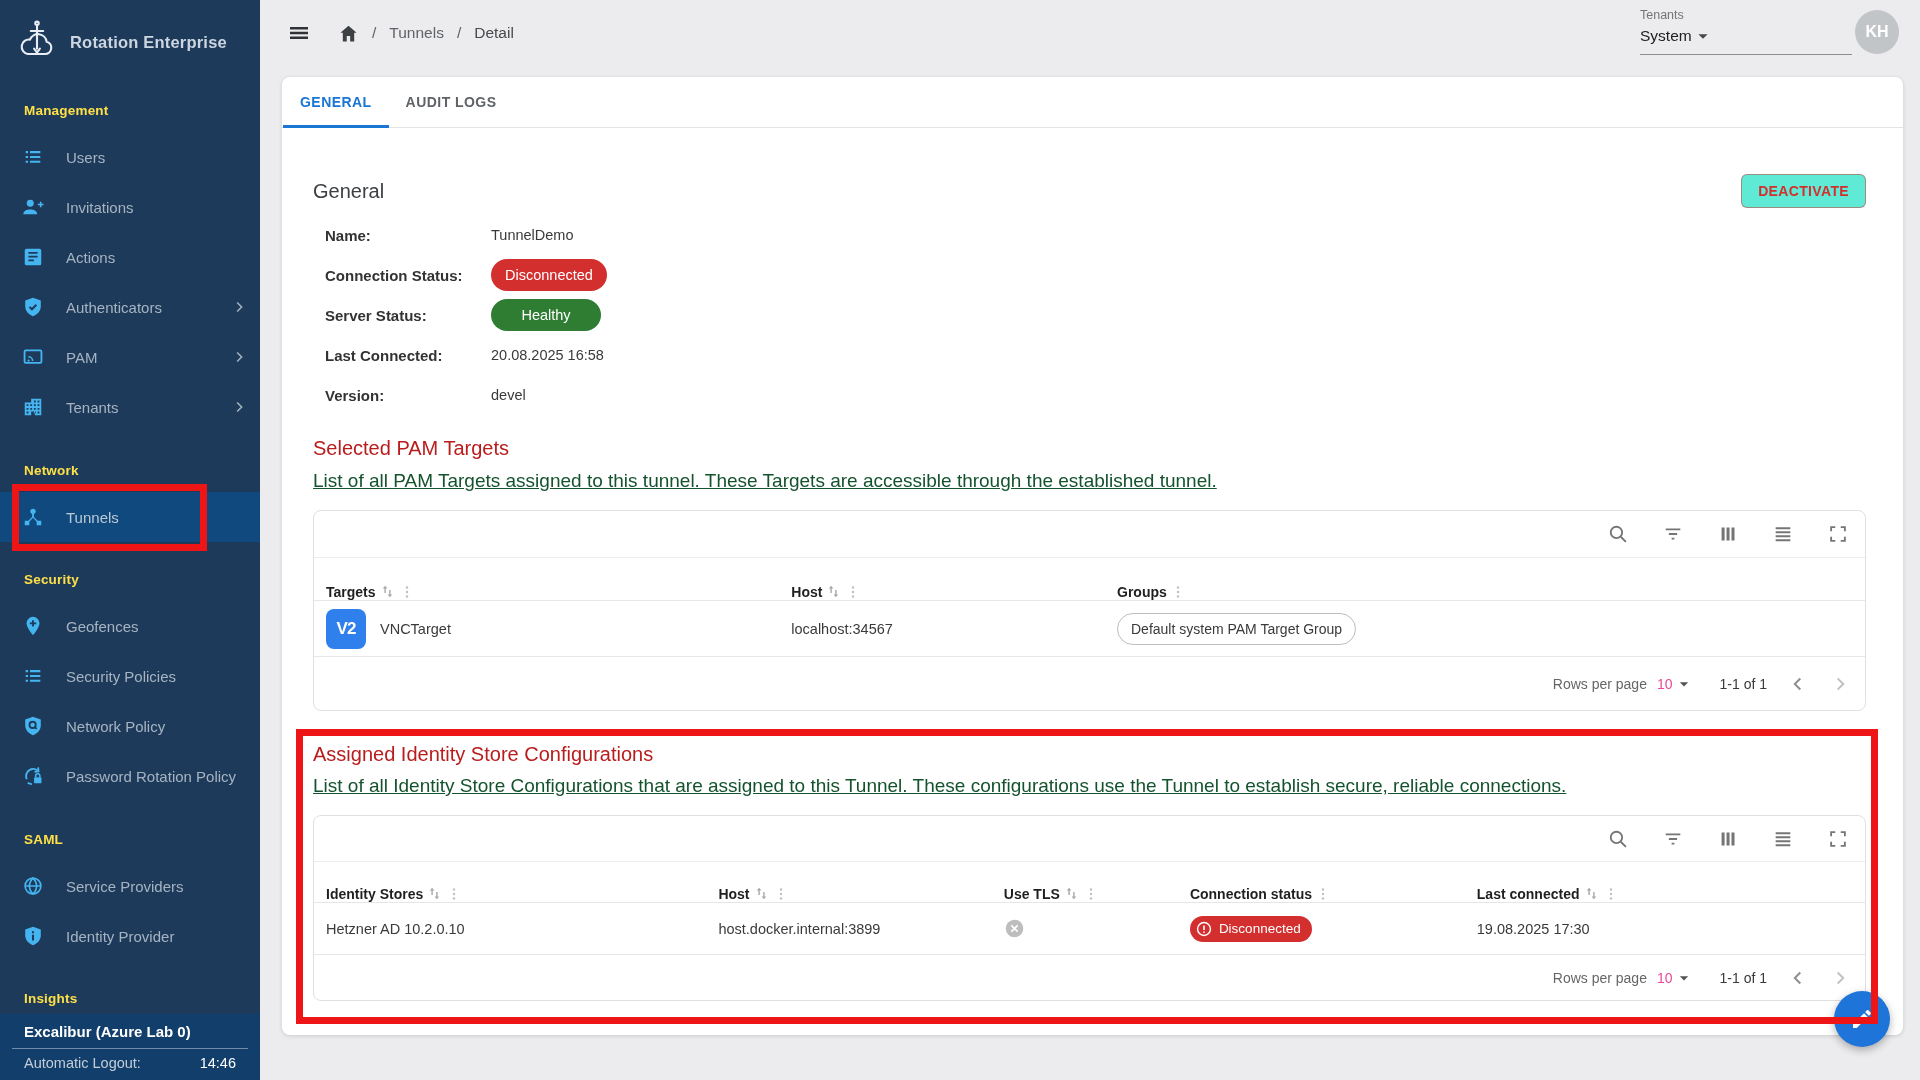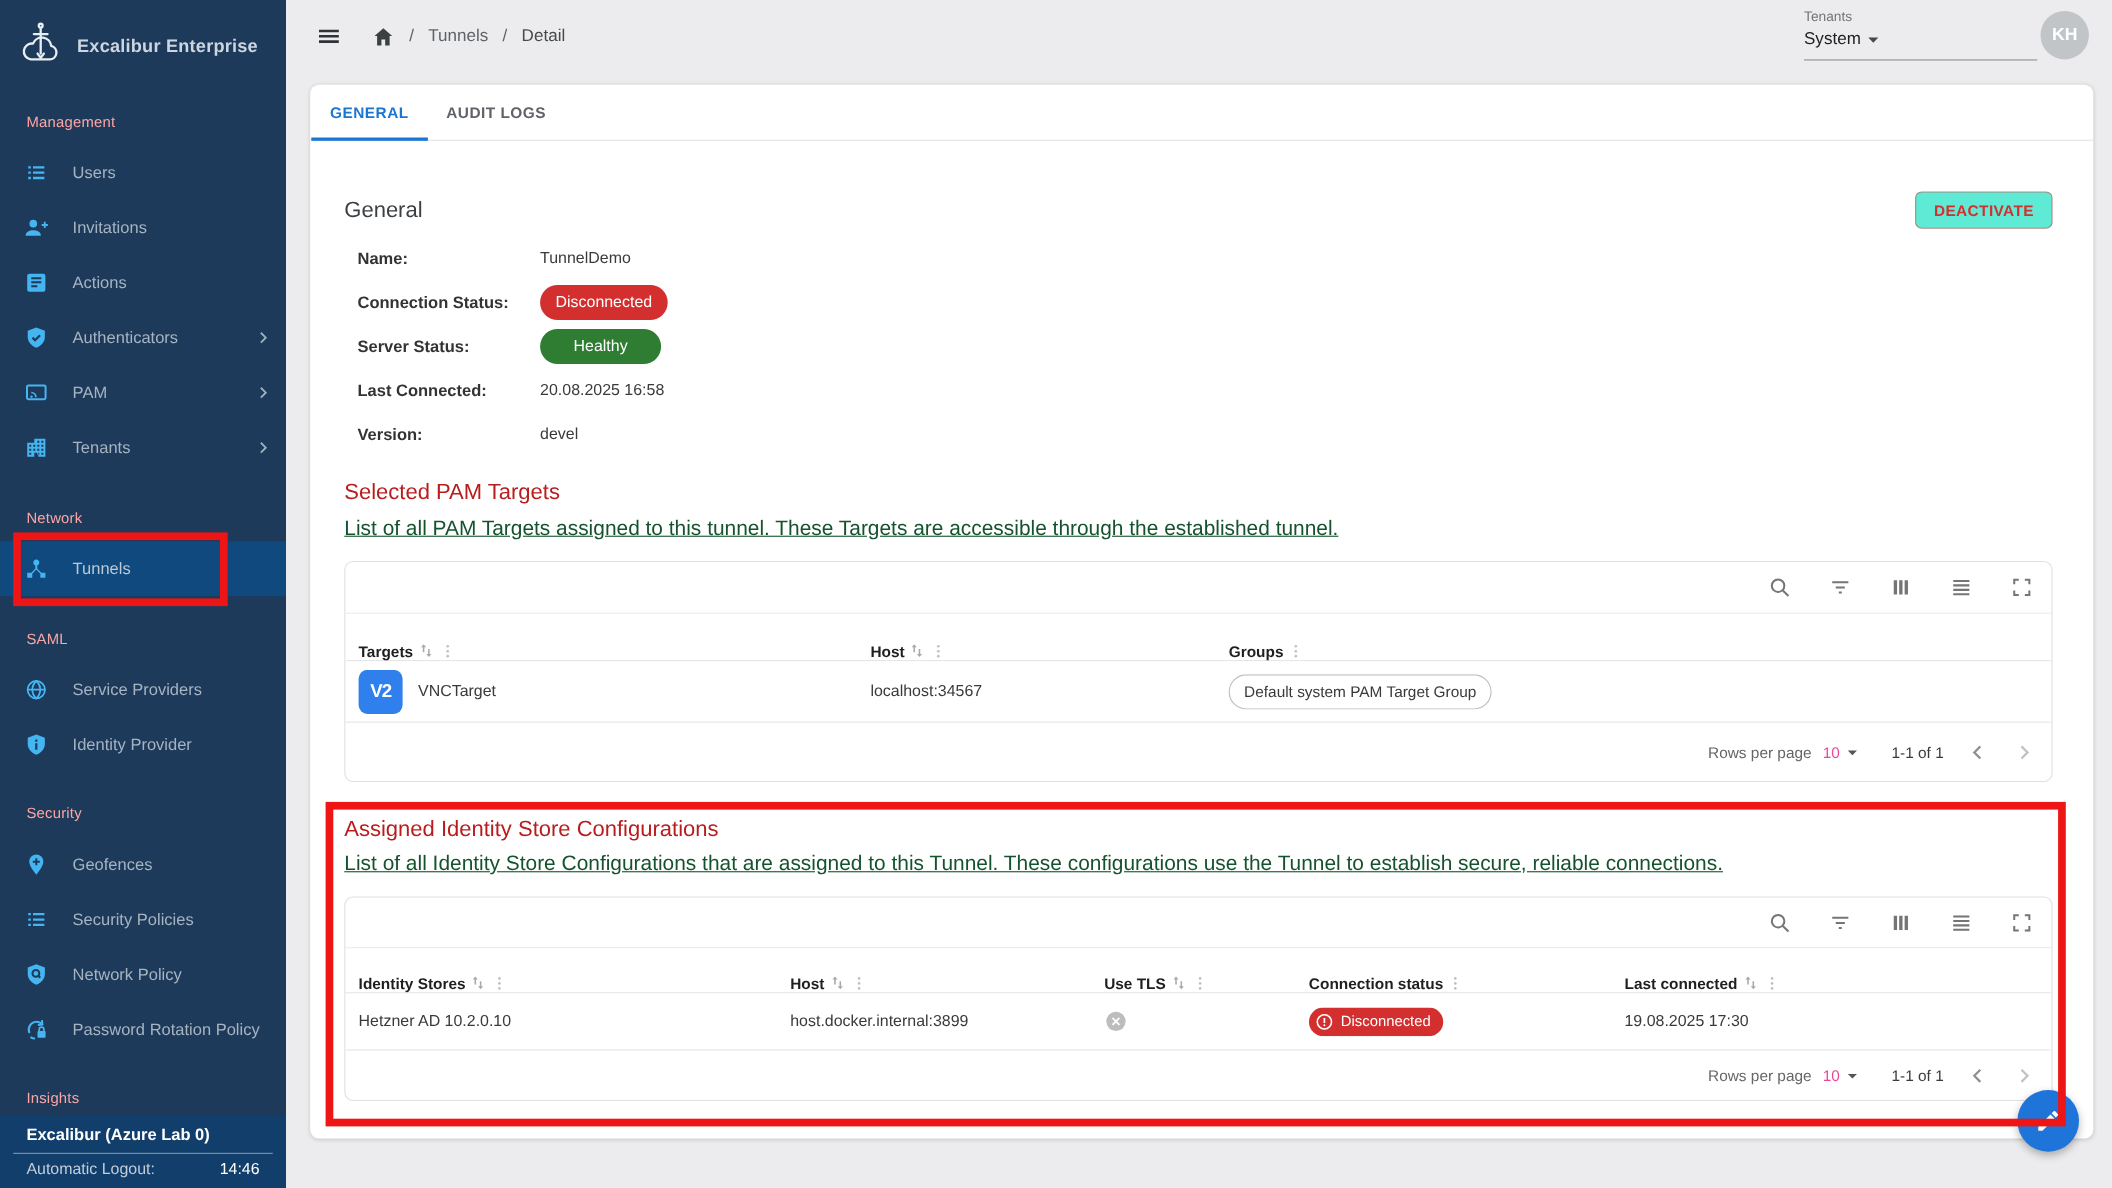--- a/index.html
+++ b/index.html
@@ -8,21 +8,21 @@
     position:relative; overflow:hidden;
     background:#ececee;
     font-family:"Liberation Sans", sans-serif;
     color:#3a3a3a;
   }
   
   .sidebar { position:absolute; top:0; left:0; bottom:0; width:260px; background:#1E3A5A; z-index:5; }
   .brand { display:flex; align-items:center; gap:10px; height:70px; padding:14px 0 0 14px; }
   .brand-icon { width:46px; height:46px; color:#e8eef4; flex:0 0 auto; }
   .brand-text { color:#ccd6e0; font-size:16.5px; font-weight:600; letter-spacing:.2px; }
-  .nav-section-label { margin:33px 1px 0 24px; height:22px; font-size:13.5px; font-weight:400; color:#fca5a5; letter-spacing:.2px; }
+  .nav-section-label { margin:33px 1px 0 24px; height:22px; font-size:13.5px; font-weight:700; color:#fde047; letter-spacing:.2px; }
   .nav-items { margin-top:7px; }
   .nav-sec-network .nav-section-label, .nav-sec-saml .nav-section-label { margin-top:31px; }
   .nav-sec-security .nav-section-label, .nav-sec-insights .nav-section-label { margin-top:30px; }
   .nav-item { position:relative; display:flex; align-items:center; height:50px; padding-left:22px; font-size:15px; color:#a6b4c2; cursor:pointer; }
   .nav-item .ico { width:22px; height:22px; margin-right:22px; color:#45B5F1; flex:0 0 auto; }
   .nav-item .ico svg, .chev svg, .dg-icon svg, .hamburger svg, .home svg { width:100%; height:100%; display:block; }
   .nav-item.active { background:#0F497D; color:#bcc9d5; }
   .chev { position:absolute; right:12px; width:18px; height:18px; color:#9fb0bf; }
   .sidebar-footer { position:absolute; left:0; right:0; bottom:0; height:66px; background:#113E6B; }
   .sf-env { padding:9px 0 0 24px; color:#ffffff; font-weight:700; font-size:15px; }
@@ -102,21 +102,21 @@
   <div class="brand">
     <span class="brand-icon">
       <svg viewBox="0 0 48 48" fill="none" stroke="currentColor" stroke-width="2.2" stroke-linecap="round" stroke-linejoin="round">
         <path d="M24 7v24"></path>
           <path d="M17.5 12.5h13"></path>
           <circle cx="24" cy="4.5" r="1.8"></circle>
         <path d="M21 31l3 4 3-4"></path>
         <path d="M14.5 36.5h18a6.5 6.5 0 0 0 1.5-12.8 9 9 0 0 0-17.3-2.2A6.8 6.8 0 0 0 14.5 36.5z"></path>
       </svg>
     </span>
-    <span class="brand-text">Excalibur Enterprise</span>
+    <span class="brand-text">Rotation Enterprise</span>
   </div>
   <nav id="sidebar-nav">
       <div class="nav-sec nav-sec-management">
         <div class="nav-section-label">Management</div>
         <div class="nav-items">
           <div class="nav-item">
             <span class="ico">
               <svg viewBox="0 0 24 24">
                 <path fill="currentColor" d="M4 5.5h2.6v2.3H4zM8.7 5.5H20v2.3H8.7zM4 10.8h2.6v2.3H4zM8.7 10.8H20v2.3H8.7zM4 16.1h2.6v2.3H4zM8.7 16.1H20v2.3H8.7z"></path>
               </svg>
@@ -191,43 +191,20 @@
           <div class="nav-item active">
             <span class="ico">
               <svg viewBox="0 0 24 24">
                 <path fill="currentColor" d="M17 16l-4-4V8.8a3 3 0 1 0-2 0V12l-4 4H3v5h5v-3.9l4-4.2 4 4.2V21h5v-5z"></path>
               </svg>
             </span>
             <span class="nav-label">Tunnels</span>
           </div>
         </div>
       </div>
-      <div class="nav-sec nav-sec-saml">
-        <div class="nav-section-label">SAML</div>
-        <div class="nav-items">
-          <div class="nav-item">
-            <span class="ico">
-              <svg viewBox="0 0 24 24" fill="none" stroke="currentColor" stroke-width="1.8">
-                <circle cx="12" cy="12" r="8.6"></circle>
-                <path d="M3.4 12h17.2M12 3.4c2.7 2.6 3.9 5.5 3.9 8.6s-1.2 6-3.9 8.6c-2.7-2.6-3.9-5.5-3.9-8.6s1.2-6 3.9-8.6z"></path>
-              </svg>
-            </span>
-            <span class="nav-label">Service Providers</span>
-          </div>
-          <div class="nav-item">
-            <span class="ico">
-              <svg viewBox="0 0 24 24">
-                <path fill="currentColor" d="M12 1.8l8.5 3.2v6.1c0 5.2-3.6 9-8.5 10.9C7.1 20.1 3.5 16.3 3.5 11.1V5z"></path>
-                <path d="M10.9 6.8h2.2V9h-2.2zM10.9 10.6h2.2V17h-2.2z" fill="#1E3A5A"></path>
-              </svg>
-            </span>
-            <span class="nav-label">Identity Provider</span>
-          </div>
-        </div>
-      </div>
       <div class="nav-sec nav-sec-security">
         <div class="nav-section-label">Security</div>
         <div class="nav-items">
           <div class="nav-item">
             <span class="ico">
               <svg viewBox="0 0 24 24">
                 <path fill="currentColor" d="M12 2a7 7 0 0 0-7 7c0 5.2 7 13 7 13s7-7.8 7-13a7 7 0 0 0-7-7z"></path>
                 <path d="M11 5.6h2v2.5h2.5v2H13v2.5h-2v-2.5H8.5v-2H11z" fill="#1E3A5A"></path>
               </svg>
             </span>
@@ -255,20 +232,43 @@
             <span class="ico">
               <svg viewBox="0 0 24 24">
                 <path d="M5.2 15.5A8 8 0 0 1 12 4.2a8 8 0 0 1 5 1.7" fill="none" stroke="currentColor" stroke-width="2"></path>
                 <path d="M17.6 2.6l.4 4.4-4.4.4" fill="none" stroke="currentColor" stroke-width="2"></path>
                 <path d="M6.2 19.4a8 8 0 0 0 4.6 1.4" fill="none" stroke="currentColor" stroke-width="2"></path>
                 <rect x="13.2" y="13.4" width="8" height="6.6" rx="1" fill="currentColor"></rect>
                 <path d="M14.9 13.4v-1.6a2.3 2.3 0 0 1 4.6 0v1.6" fill="none" stroke="currentColor" stroke-width="1.7"></path>
               </svg>
             </span>
             <span class="nav-label">Password Rotation Policy</span>
+          </div>
+        </div>
+      </div>
+      <div class="nav-sec nav-sec-saml">
+        <div class="nav-section-label">SAML</div>
+        <div class="nav-items">
+          <div class="nav-item">
+            <span class="ico">
+              <svg viewBox="0 0 24 24" fill="none" stroke="currentColor" stroke-width="1.8">
+                <circle cx="12" cy="12" r="8.6"></circle>
+                <path d="M3.4 12h17.2M12 3.4c2.7 2.6 3.9 5.5 3.9 8.6s-1.2 6-3.9 8.6c-2.7-2.6-3.9-5.5-3.9-8.6s1.2-6 3.9-8.6z"></path>
+              </svg>
+            </span>
+            <span class="nav-label">Service Providers</span>
+          </div>
+          <div class="nav-item">
+            <span class="ico">
+              <svg viewBox="0 0 24 24">
+                <path fill="currentColor" d="M12 1.8l8.5 3.2v6.1c0 5.2-3.6 9-8.5 10.9C7.1 20.1 3.5 16.3 3.5 11.1V5z"></path>
+                <path d="M10.9 6.8h2.2V9h-2.2zM10.9 10.6h2.2V17h-2.2z" fill="#1E3A5A"></path>
+              </svg>
+            </span>
+            <span class="nav-label">Identity Provider</span>
           </div>
         </div>
       </div>
       <div class="nav-sec nav-sec-insights">
         <div class="nav-section-label">Insights</div>
       </div>
     </nav>
   <div class="sidebar-footer">
     <div class="sf-env">Excalibur (Azure Lab 0)</div>
     <div class="sf-div"></div>

